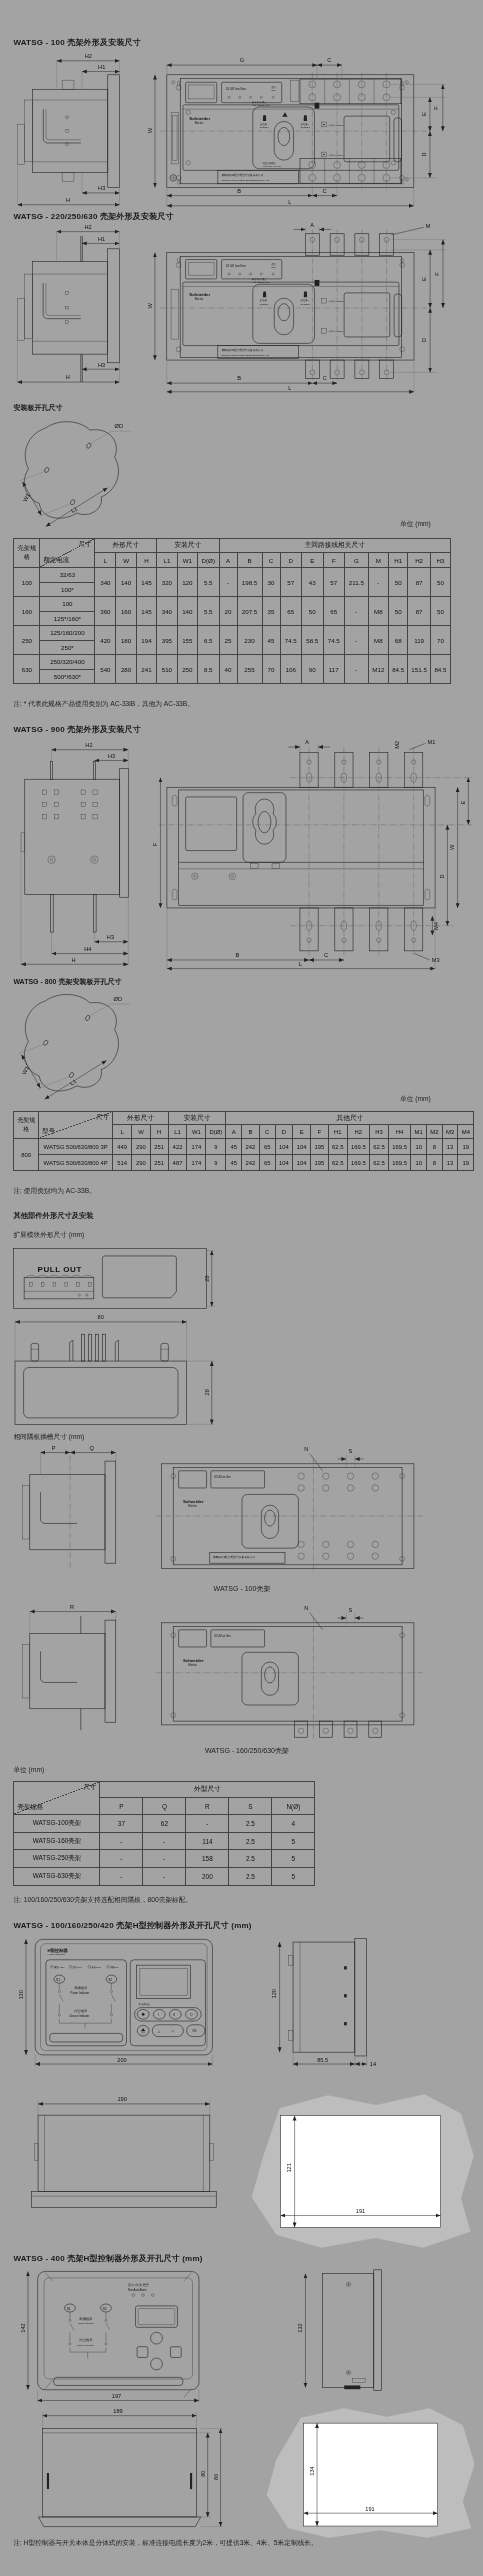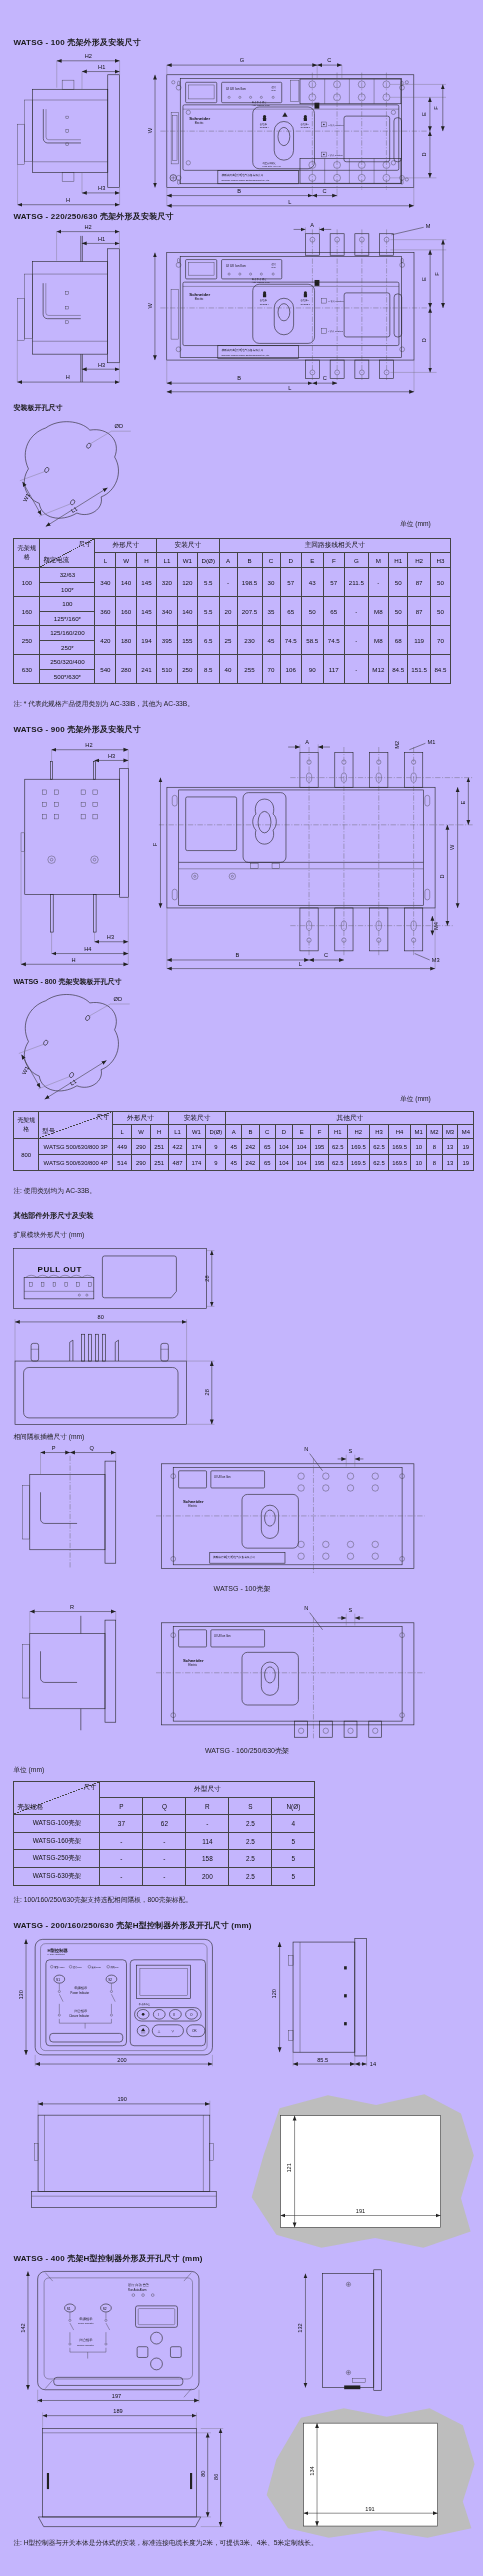--- a/index.html
+++ b/index.html
@@ -1,16 +1,16 @@
 <!DOCTYPE html>
 <html style="font-size:8.6px"><head>
 <meta charset="utf-8">
 <style>
   html,body{margin:0;padding:0;background:#fff;}
-  #page{position:relative;width:484px;height:2576px;background:#c4b5fd;
+  #page{position:relative;width:484px;height:2576px;background:#a3a3a3;
         font-family:"Liberation Sans","DejaVu Sans",sans-serif;color:#111;overflow:hidden;}
   .abs{position:absolute;}
   .sec-title{font-size:8px;font-weight:bold;color:#1a1a1a;letter-spacing:0.2px;}
   .sub-title{font-size:7px;font-weight:bold;color:#1a1a1a;}
   .sub2-title{font-size:6.7px;color:#222;}
   .note{font-size:6.7px;color:#222;}
   .unit{font-size:6.7px;color:#222;}
   .caption{font-size:7px;color:#222;text-align:center;}
   
   table.dim{border-collapse:collapse;table-layout:fixed;font-size:6.2px;color:#111;}
@@ -1060,21 +1060,21 @@
           <td>-</td>
       <td>200</td>
           <td>2.5</td>
       <td>5</td>
     </tr>
   </tbody>
     </table>
 
   <div class="abs note" style="left:13.4px;top:1896px;">注: 100/160/250/630壳架支持选配相间隔板，800壳架标配。</div>
 
-  <div class="abs sec-title" style="left:13.4px;top:1920px;">WATSG - 200/160/250/630 壳架H型控制器外形及开孔尺寸 (mm)</div>
+  <div class="abs sec-title" style="left:13.4px;top:1920px;">WATSG - 100/160/250/420 壳架H型控制器外形及开孔尺寸 (mm)</div>
 
   <svg class="abs" style="left:0;top:1934px" width="484" height="137" viewBox="0 0 900 255">
     <g>
       <rect class="dr" x="65" y="10" width="330" height="215" rx="14"></rect>
       <rect class="dr2" x="75" y="18" width="310" height="199" rx="9"></rect>
       <text class="t8" x="88" y="33">H型控制器</text>
       <text class="t4" x="88" y="40">H Type Controller</text>
       <rect class="dr" x="85" y="48" width="150" height="160" rx="7"></rect>
       <g>
         <circle class="dr2" cx="96" cy="61" r="2.5"></circle>

